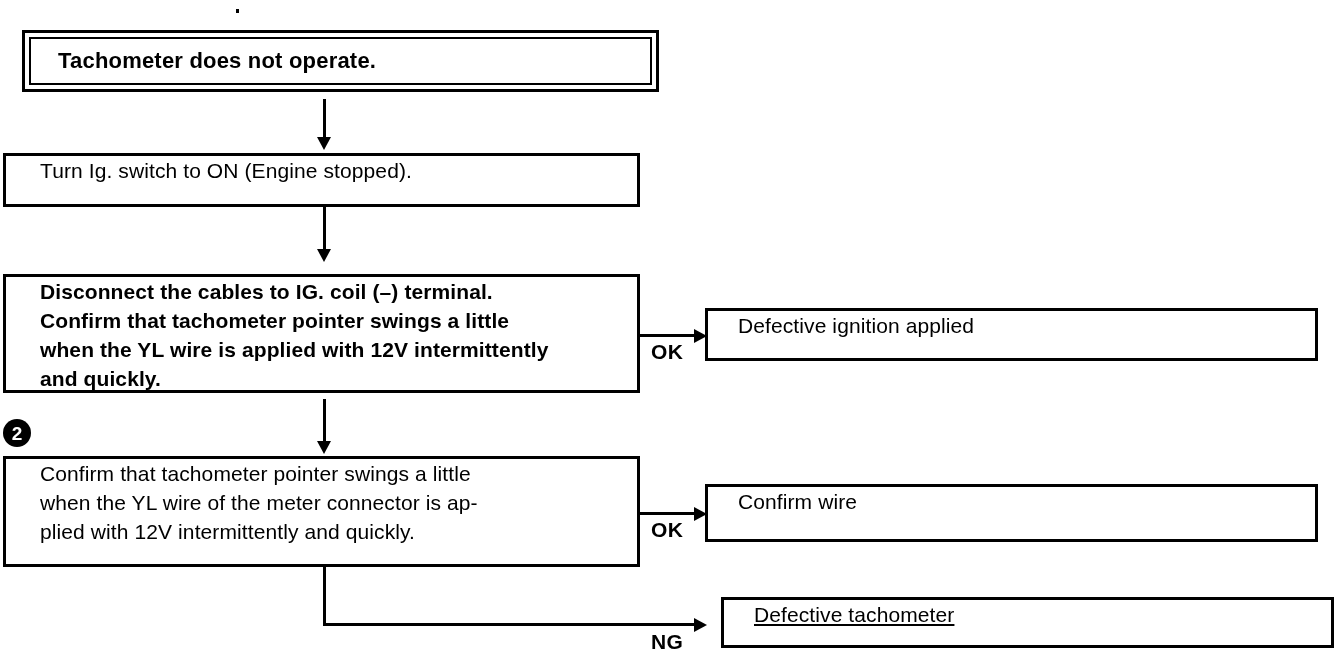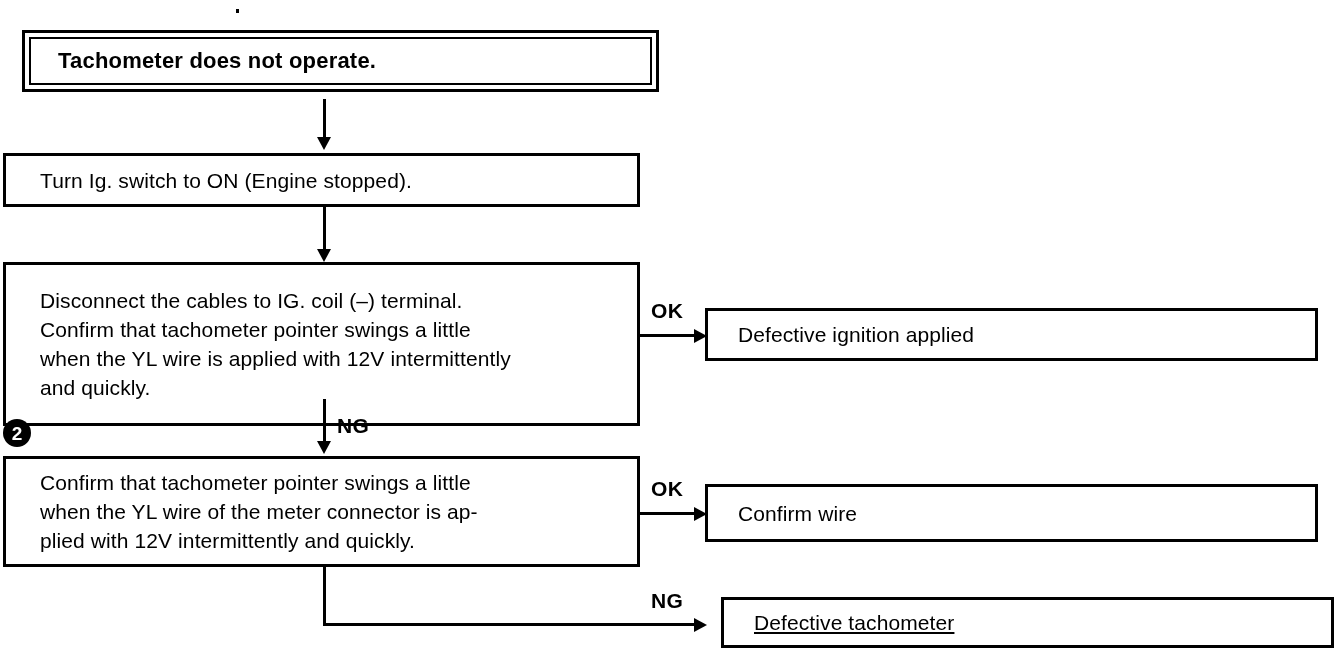--- a/index.html
+++ b/index.html
@@ -19,21 +19,21 @@
     overflow: hidden;
   }
 
   
   .box {
     position: absolute;
     border: 3px solid #000;
     background: #fff;
     box-sizing: border-box;
     display: flex;
-    align-items: center;
+    align-items: flex-start;
   }
   .box .txt {
     padding-left: 34px;
     padding-right: 10px;
     font-size: 21px;
     line-height: 29px;
     letter-spacing: 0.1px;
     white-space: pre-line;
   }
   .box.right-box .txt { padding-left: 30px; }
@@ -80,20 +80,21 @@
     border-bottom: 7px solid transparent;
     border-left: 13px solid #000;
   }
 
   
   .branch-label {
     position: absolute;
     font-size: 21px;
     font-weight: bold;
     letter-spacing: 0.3px;
+    margin-top: 41px;
   }
 
   
   .step-marker {
     position: absolute;
     width: 28px;
     height: 28px;
     border-radius: 50%;
     background: #000;
     color: #fff;
@@ -129,21 +130,21 @@
   <div class="vline" style="left:323px; top:99px; height:40px;"></div>
   <div class="arrow-down" style="left:317px; top:137px;"></div>
 
   <div class="box" style="left:3px; top:153px; width:637px; height:54px;">
     <span class="txt">Turn Ig. switch to ON (Engine stopped).</span>
   </div>
 
   <div class="vline" style="left:323px; top:207px; height:44px;"></div>
   <div class="arrow-down" style="left:317px; top:249px;"></div>
 
-  <div class="box" style="left:3px; top:262px; width:637px; height:164px;">
+  <div class="box" style="left:3px; top:274px; width:637px; height:119px;font-weight:bold;">
     <span class="txt">Disconnect the cables to IG. coil (–) terminal.
 Confirm that tachometer pointer swings a little
 when the YL wire is applied with 12V intermittently
 and quickly.</span>
   </div>
 
   <div class="hline" style="left:640px; top:334px; width:60px;"></div>
   <div class="arrow-right" style="left:694px; top:329px;"></div>
   <div class="branch-label" style="left:651px; top:299px;">OK</div>
 

